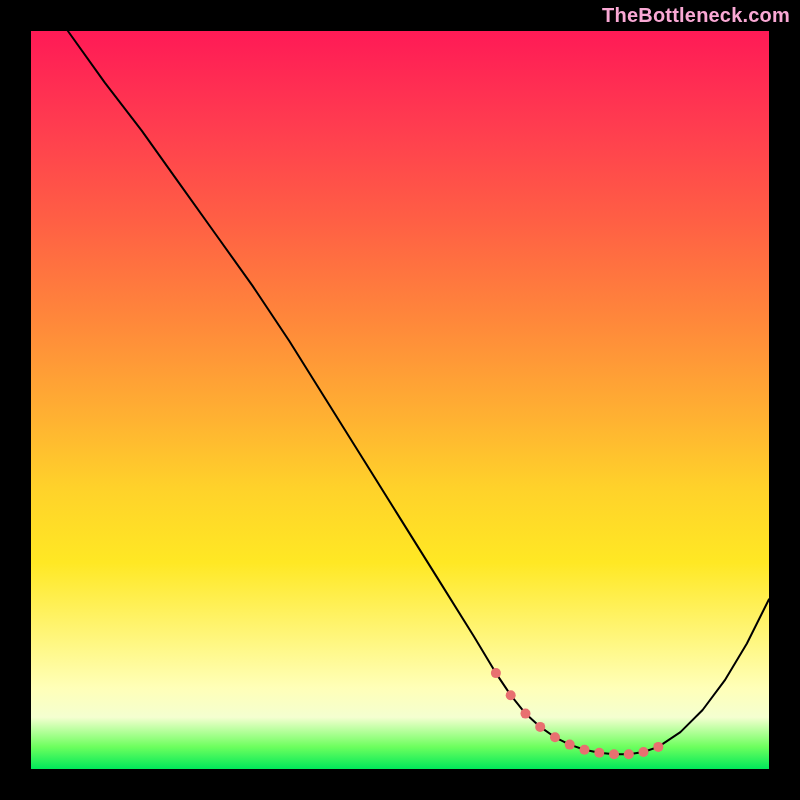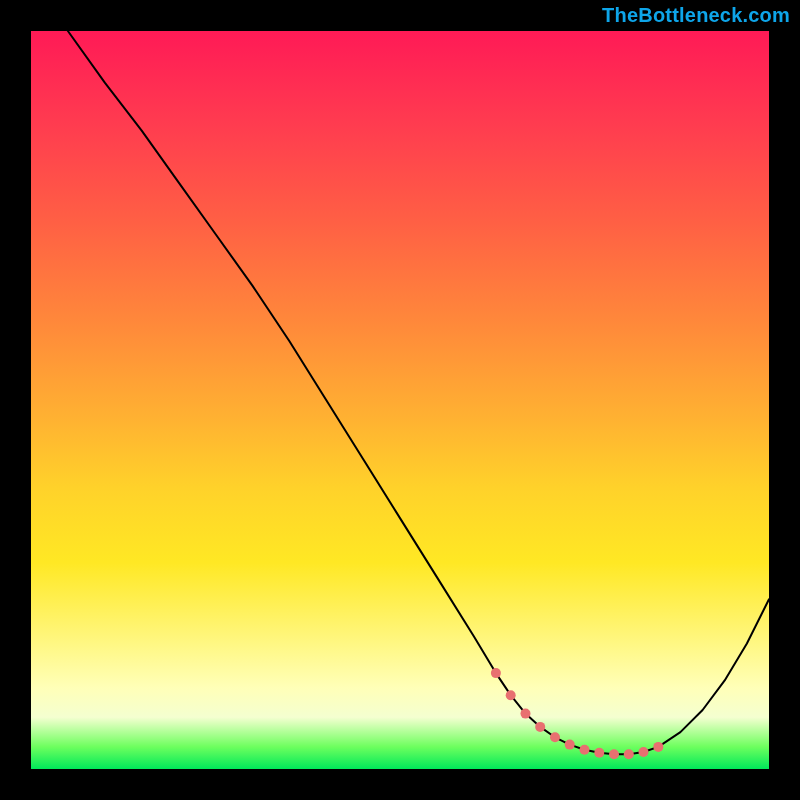--- a/index.html
+++ b/index.html
@@ -14,21 +14,21 @@
   .frame {
     position: relative;
     width: 800px;
     height: 800px;
     background: #000;
   }
   .watermark {
     position: absolute;
     top: 4px;
     right: 10px;
-    color: #0ea5e9;
+    color: #f9a8d4;
     font-size: 20px;
     font-weight: 600;
     letter-spacing: 0.2px;
     z-index: 10;
     user-select: none;
   }
   .plot-area {
     position: absolute;
     left: 31px;
     top: 31px;

